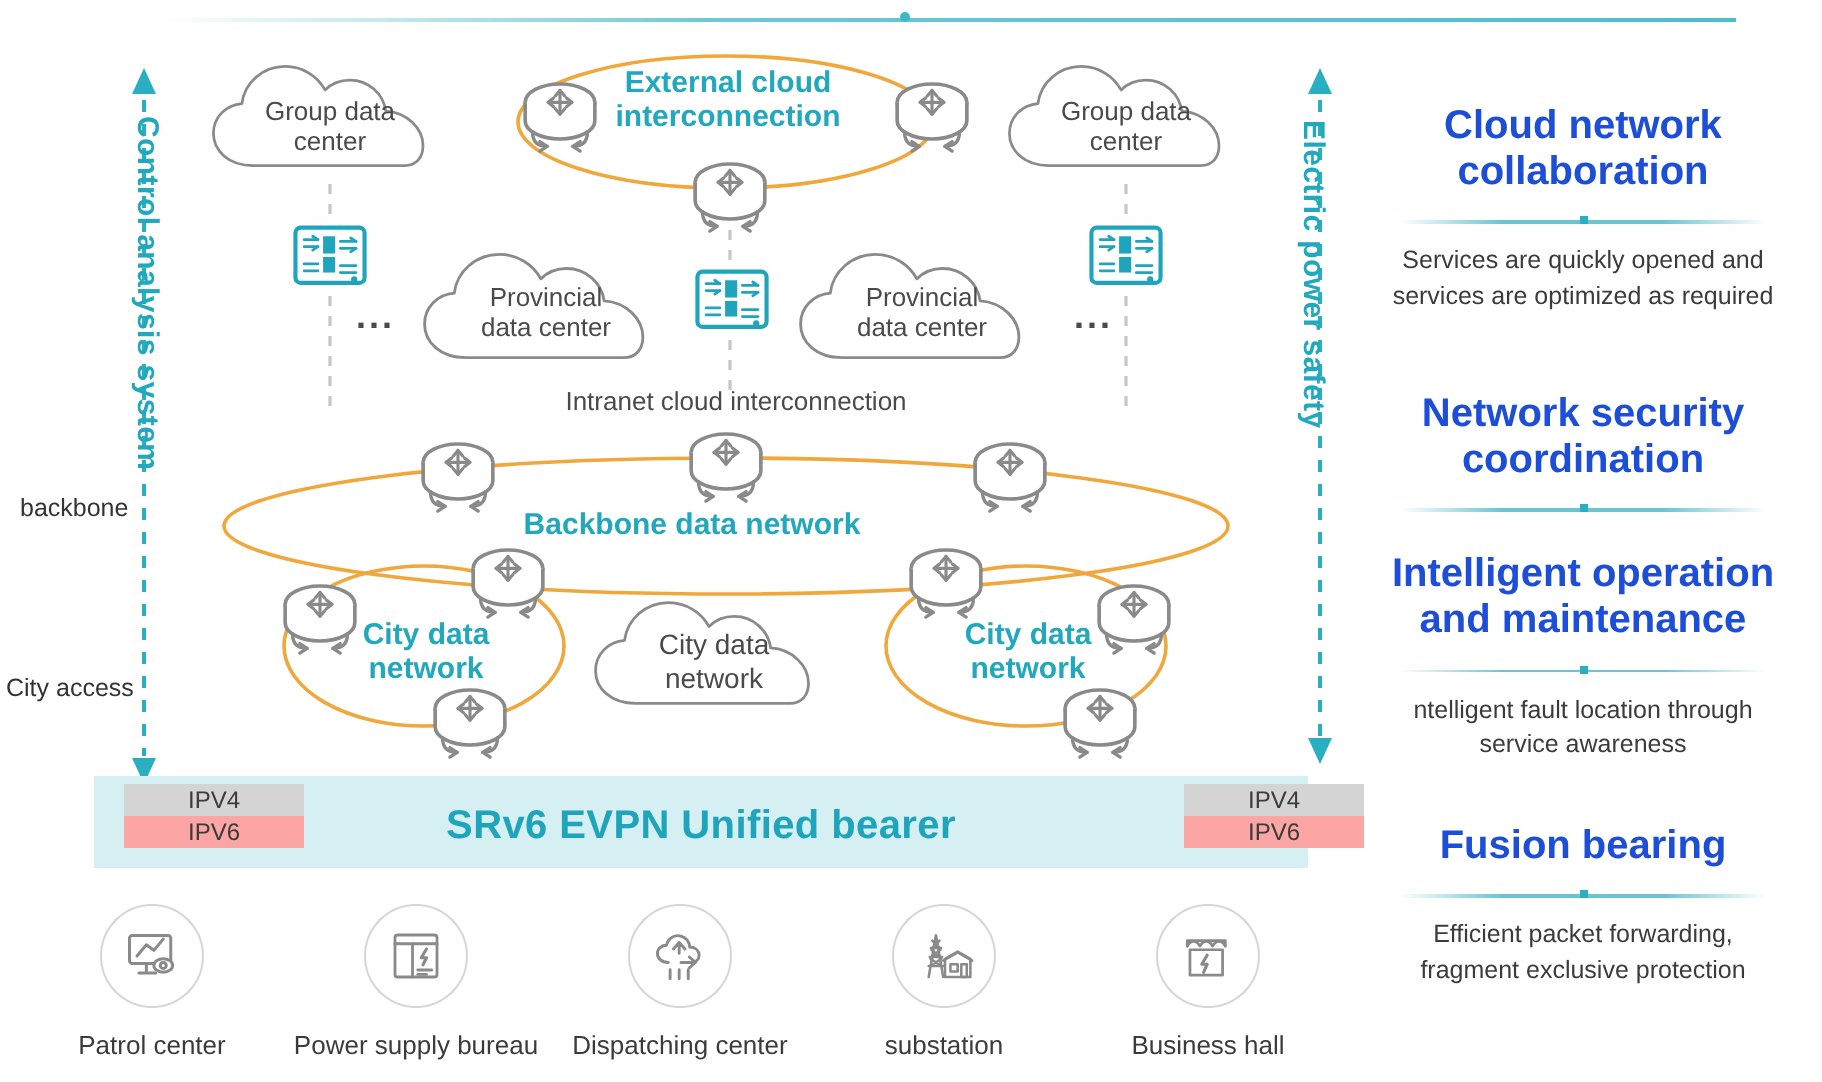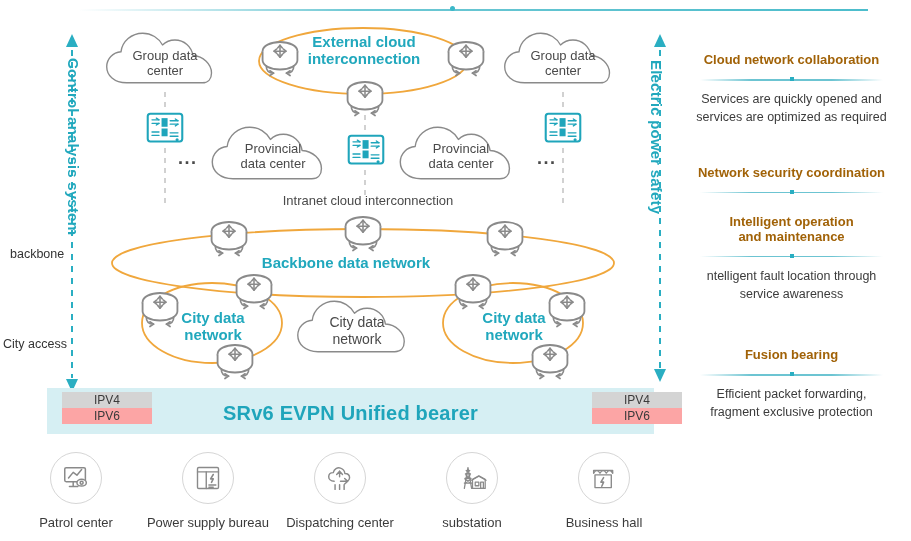--- a/index.html
+++ b/index.html
@@ -95,21 +95,21 @@
     display: flex; align-items: center; justify-content: center;
   }
   .bottom-text {
     margin-top: 11px; font-size: 13px; color: #3b3b3b; white-space: nowrap;
   }
 
   
   #right-panel { left: 672px; top: 52px; width: 239px; }
   .feature { margin-bottom: 6px; }
   .feature-title {
-    color: #a16207; font-weight: bold; font-size: 13px;
+    color: #1d4ed8; font-weight: bold; font-size: 20px;
     text-align: center; line-height: 1.16;
   }
   .feature-sep {
     position: relative; height: 10px; margin: 8px 0 6px 0;
   }
   .feature-sep .line {
     position: absolute; left: 28px; right: 28px; top: 4px; height: 1.5px;
     background: linear-gradient(to right, rgba(90,190,205,0) 0%, #6cc4d2 28%, #6cc4d2 72%, rgba(90,190,205,0) 100%);
   }
   .feature-sep .dot {
@@ -351,21 +351,21 @@
 
     <div class="feature" style="margin-top:16px;">
       <div class="feature-title">Intelligent operation<br>and maintenance</div>
       <div class="feature-sep">
         <div class="line"></div>
         <div class="dot"></div>
       </div>
       <div class="feature-desc">ntelligent fault location through<br>service awareness</div>
     </div>
 
-    <div class="feature" style="margin-top:44px;">
+    <div class="feature" style="margin-top:30px;">
       <div class="feature-title">Fusion bearing</div>
       <div class="feature-sep">
         <div class="line"></div>
         <div class="dot"></div>
       </div>
       <div class="feature-desc">Efficient packet forwarding,<br>fragment exclusive protection</div>
     </div>
   </div>
 
 </div>

